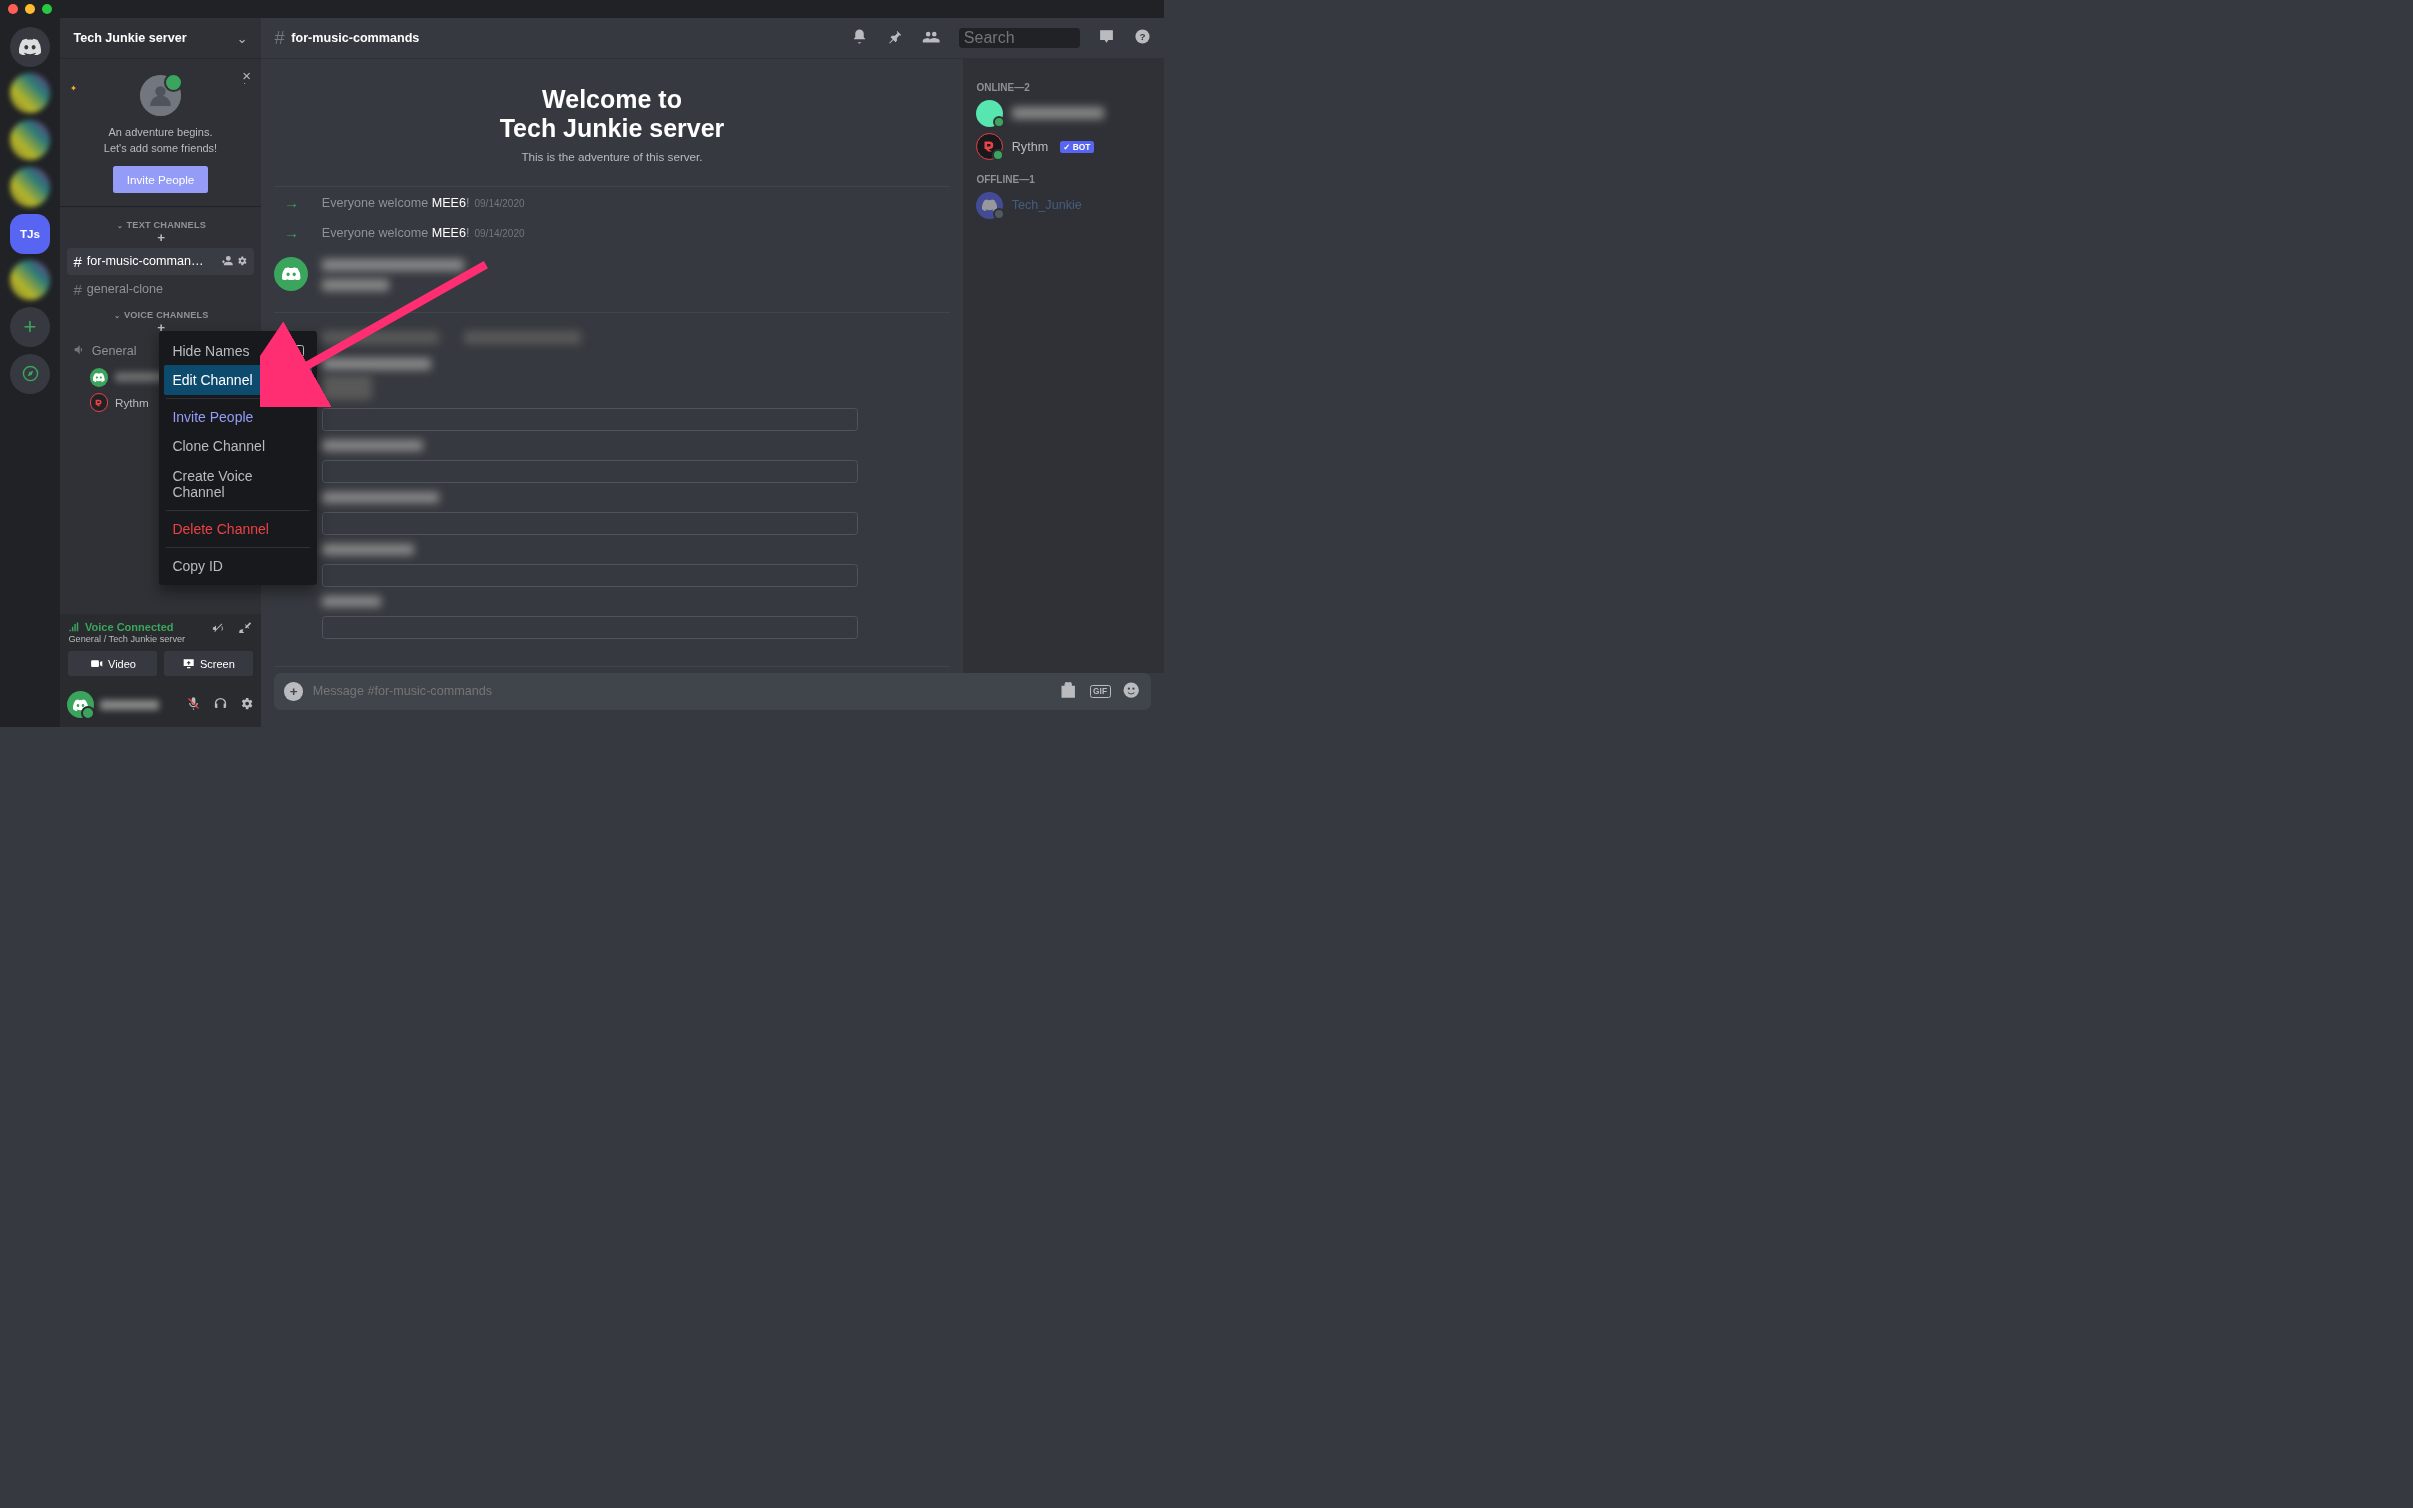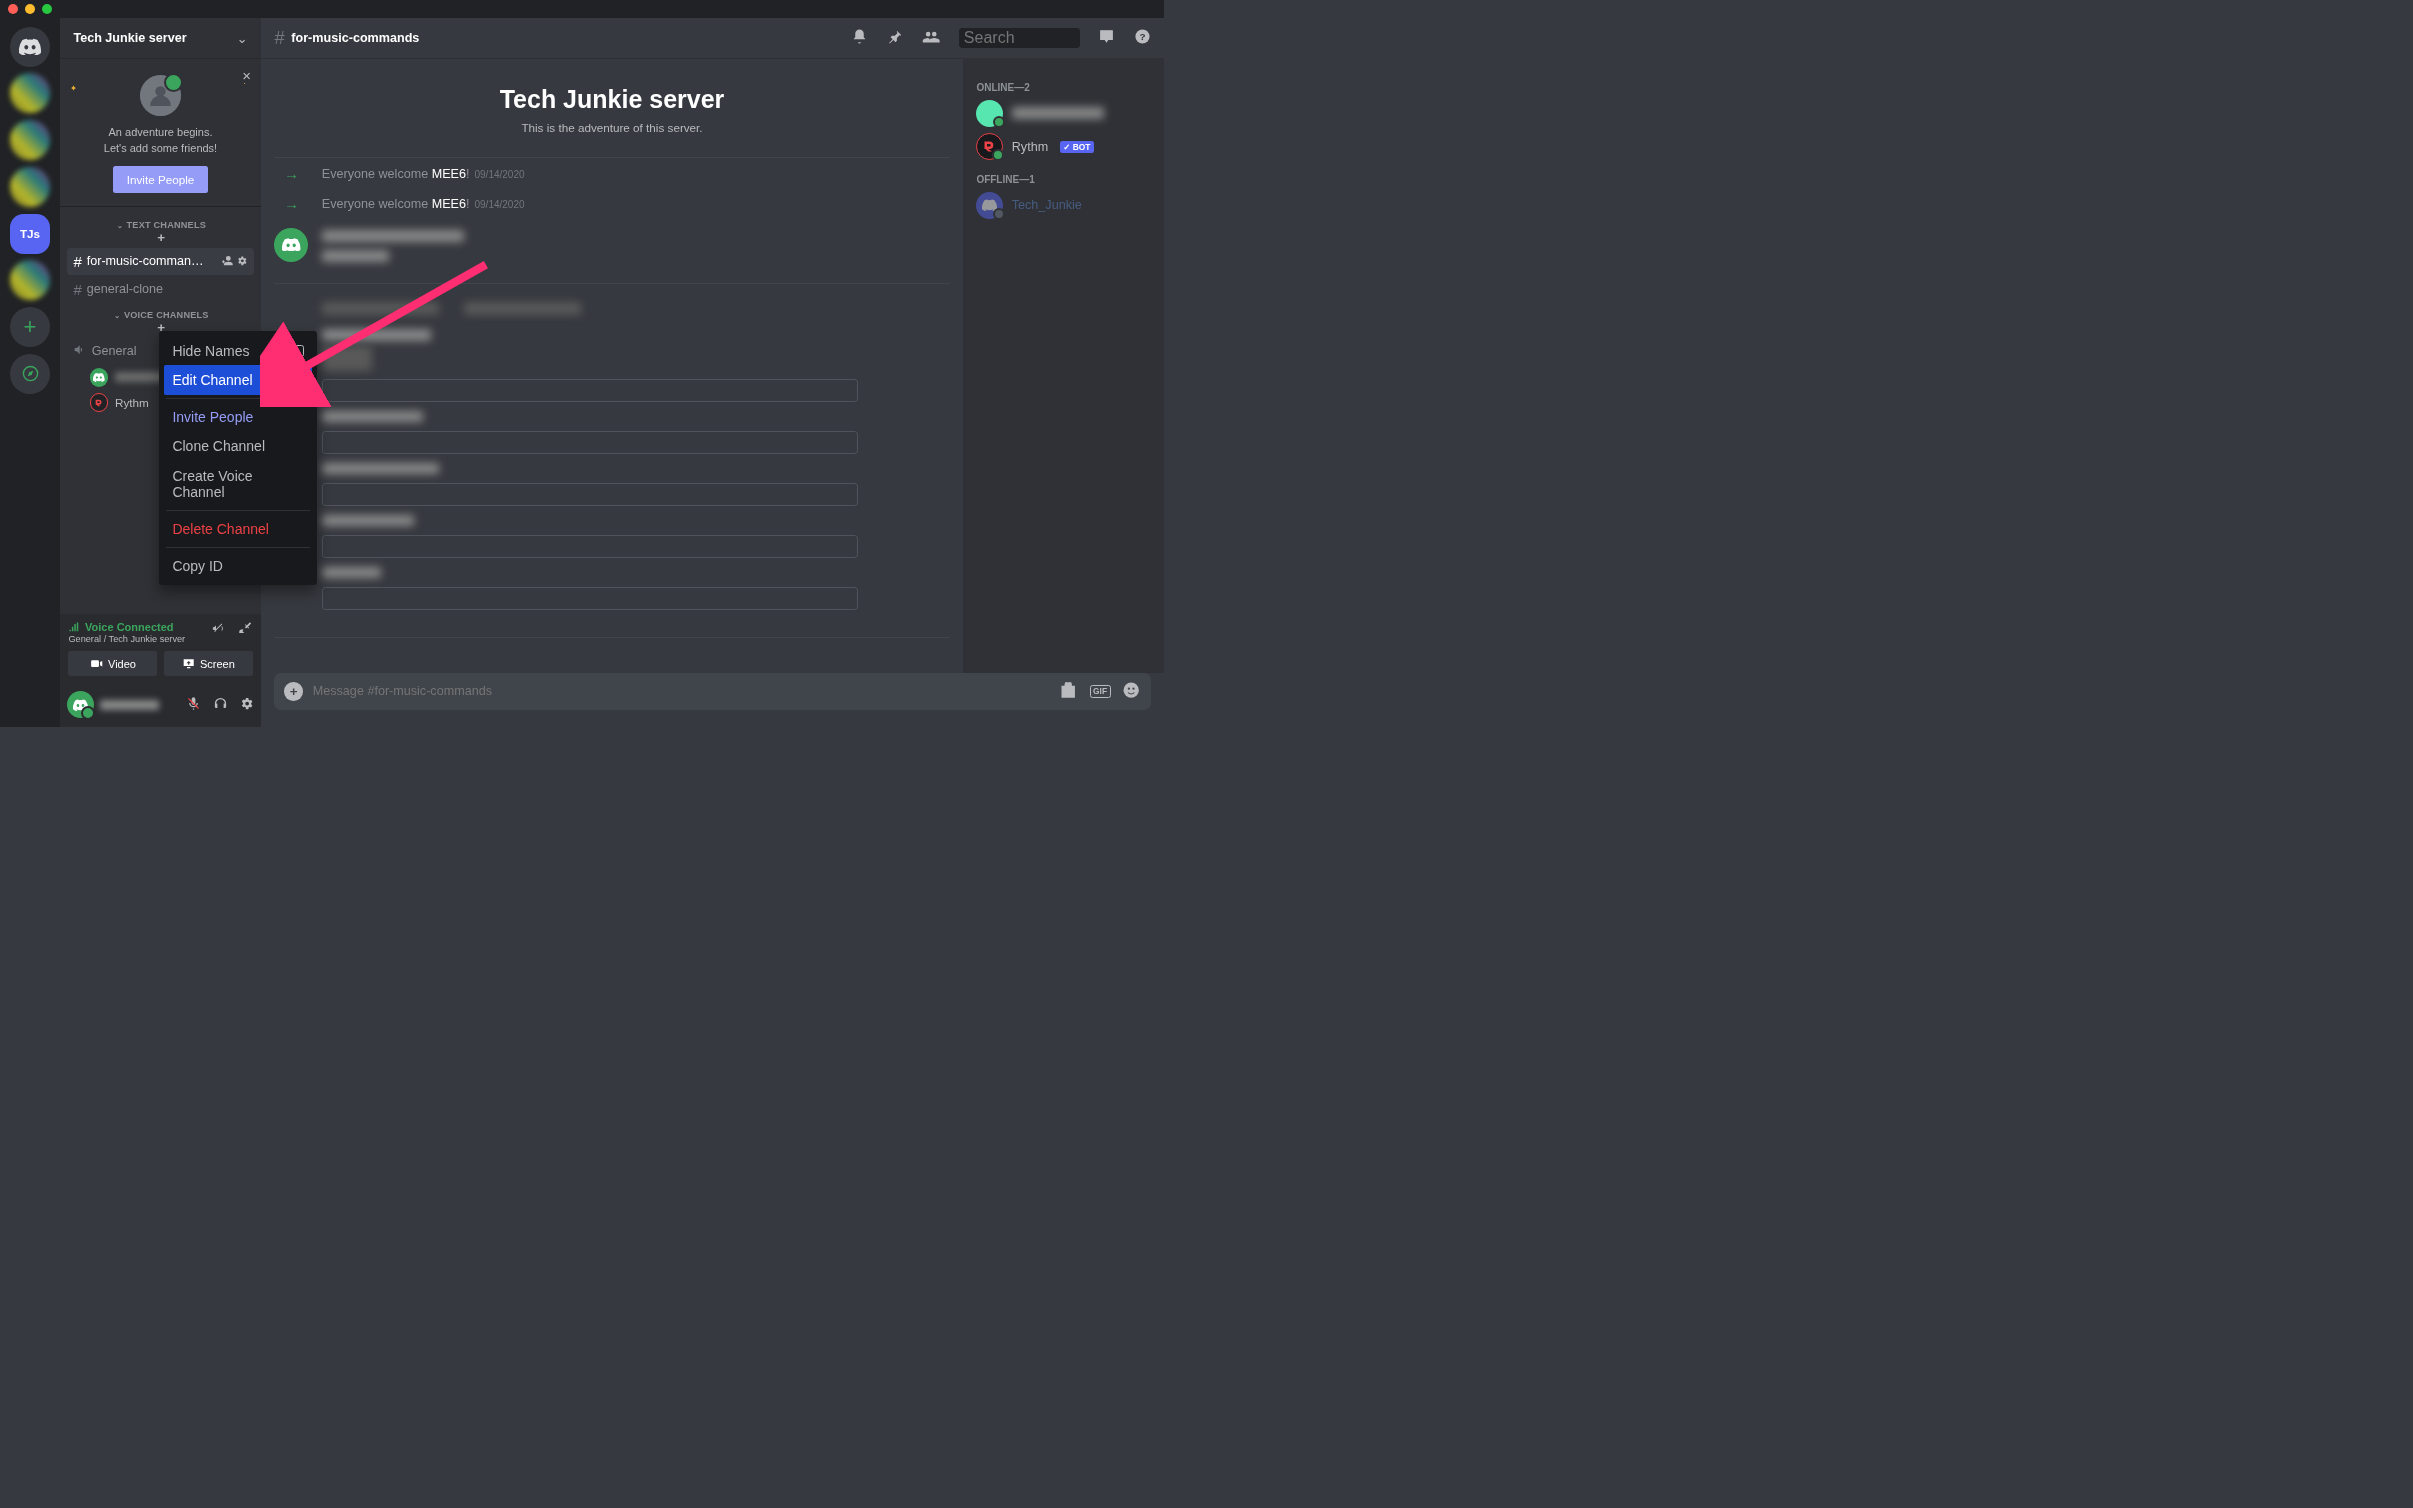--- a/index.html
+++ b/index.html
@@ -263,21 +263,21 @@
   z-index: 100;
 }
 .ctx-item {
   padding: 6.7px 8.4px;
   font-size:14px;
   color:#b9bbbe;
   border-radius:1.7px;
   cursor:pointer;
   display:flex; align-items:center; justify-content:space-between;
 }
-.ctx-item.hover { background:#1d4ed8; color:#fff; }
+.ctx-item.hover { background:#0c4a6e; color:#fff; }
 .ctx-item.blue { color:#949cf7; }
 .ctx-item.red { color:#ed4245; }
 .ctx-sep { height:0.8px; background:#2f3136; margin:3.4px 1.7px; }
 .ctx-check { width:11.7px; height:11.7px; border:1.3px solid #b9bbbe; border-radius:2.5px; }
 
 
 .arrow-overlay {
   position:absolute;
   left: 260px; top: 256px;
   z-index: 200;
@@ -478,20 +478,21 @@
         <span><svg width="17" height="17" viewBox="0 0 24 24" style="font-size:18px">
               <circle cx="12" cy="12" r="10" fill="currentColor"></circle>
               <text x="12" y="17" text-anchor="middle" font-size="14" fill="#36393f" font-weight="bold">?</text>
             </svg></span>
       </div>
     </div>
 
     <div class="chat-body">
       <div class="messages">
         <div class="welcome">
+          <h1>Welcome to</h1>
           <h2>Tech Junkie server</h2>
           <p>This is the adventure of this server.</p>
         </div>
 
         <div class="sys-row">
           <span class="sys-icon">→</span>
           <span><span>Everyone welcome </span><span class="mee">MEE6</span>!<span class="date">09/14/2020</span></span>
         </div>
         <div class="sys-row">
           <span class="sys-icon">→</span>

